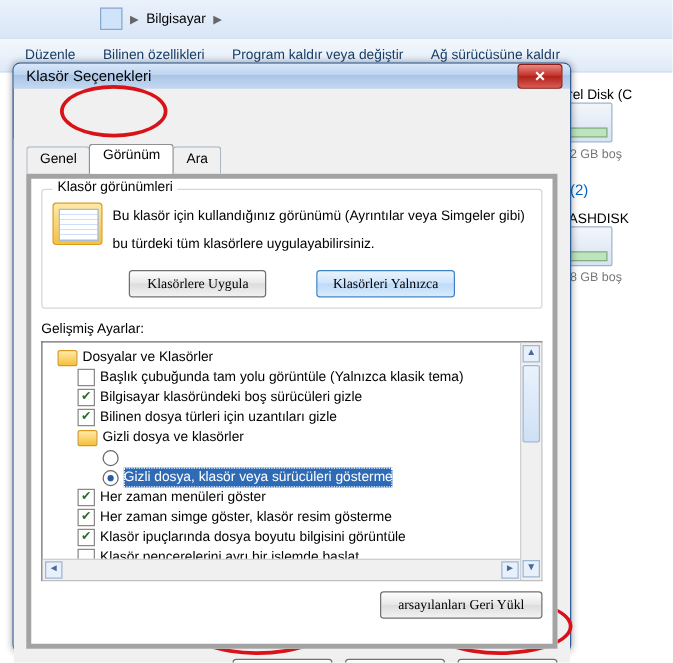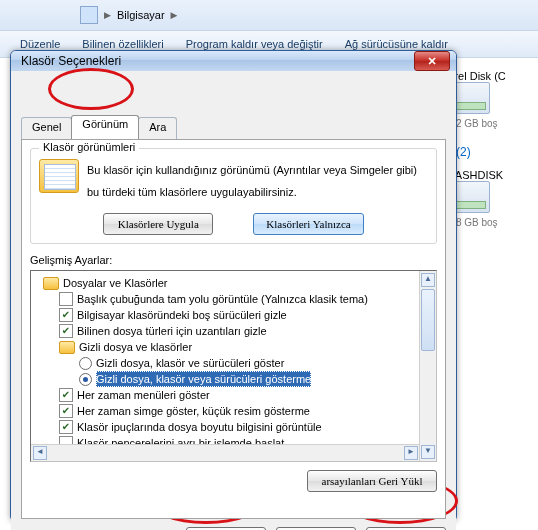--- a/index.html
+++ b/index.html
@@ -95,21 +95,21 @@
     border:1px solid #aab6c4;border-bottom:none;border-radius:3px 3px 0 0;
     margin-right:-1px;font-size:11px;cursor:pointer;
     position:relative;z-index:1;
   }
   .tab[data-active="true"]{
     background:#fff;z-index:3;
     border-color:#919191;
     padding-top:2px;padding-bottom:3px;margin-top:-2px;
   }
   .tabpanel{
-    border:1px solid #a3a3a3;background:#fff;
+    border:4px solid #a3a3a3;background:#fff;
     height:380px;padding:8px;position:relative;z-index:2;
     box-sizing:border-box;
   }
 
   
   .group{
     border:1px solid #d6d6d6;border-radius:3px;
     padding:10px 8px 8px 8px;margin-bottom:10px;position:relative;
   }
   .group-title{
@@ -282,33 +282,32 @@
           <div class="node lvl2">
             <span class="chk" data-checked="true"></span>
             <span>Bilinen dosya türleri için uzantıları gizle</span>
           </div>
           <div class="node lvl2">
             <span class="miniFolder"></span>
             <span>Gizli dosya ve klasörler</span>
           </div>
           <div class="node lvl3">
             <span class="rad" data-checked="false"></span>
-            <span>Gizli dosya, klasör ve sürücüleri göster</span>
           </div>
           <div class="node lvl3">
             <span class="rad" data-checked="true"></span>
             <span class="selected">Gizli dosya, klasör veya sürücüleri gösterme</span>
           </div>
           <div class="node lvl2">
             <span class="chk" data-checked="true"></span>
             <span>Her zaman menüleri göster</span>
           </div>
           <div class="node lvl2">
             <span class="chk" data-checked="true"></span>
-            <span>Her zaman simge göster, küçük resim gösterme</span>
+            <span>Her zaman simge göster, klasör resim gösterme</span>
           </div>
           <div class="node lvl2">
             <span class="chk" data-checked="true"></span>
             <span>Klasör ipuçlarında dosya boyutu bilgisini görüntüle</span>
           </div>
           <div class="node lvl2">
             <span class="chk" data-checked="false"></span>
             <span>Klasör pencerelerini ayrı bir işlemde başlat</span>
           </div>
         </div>

